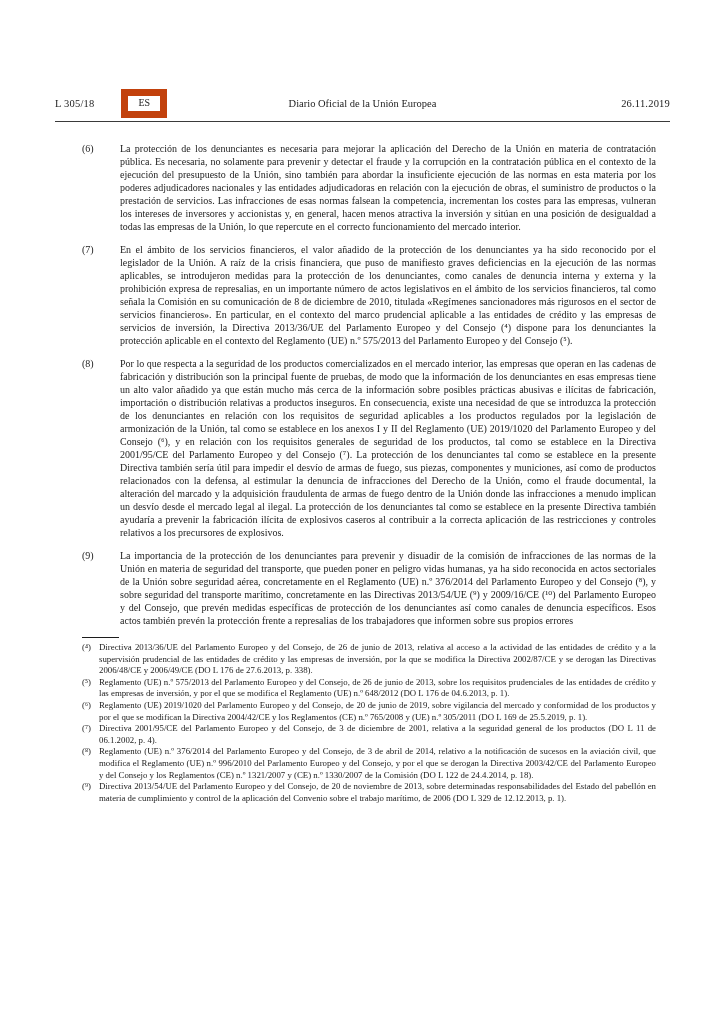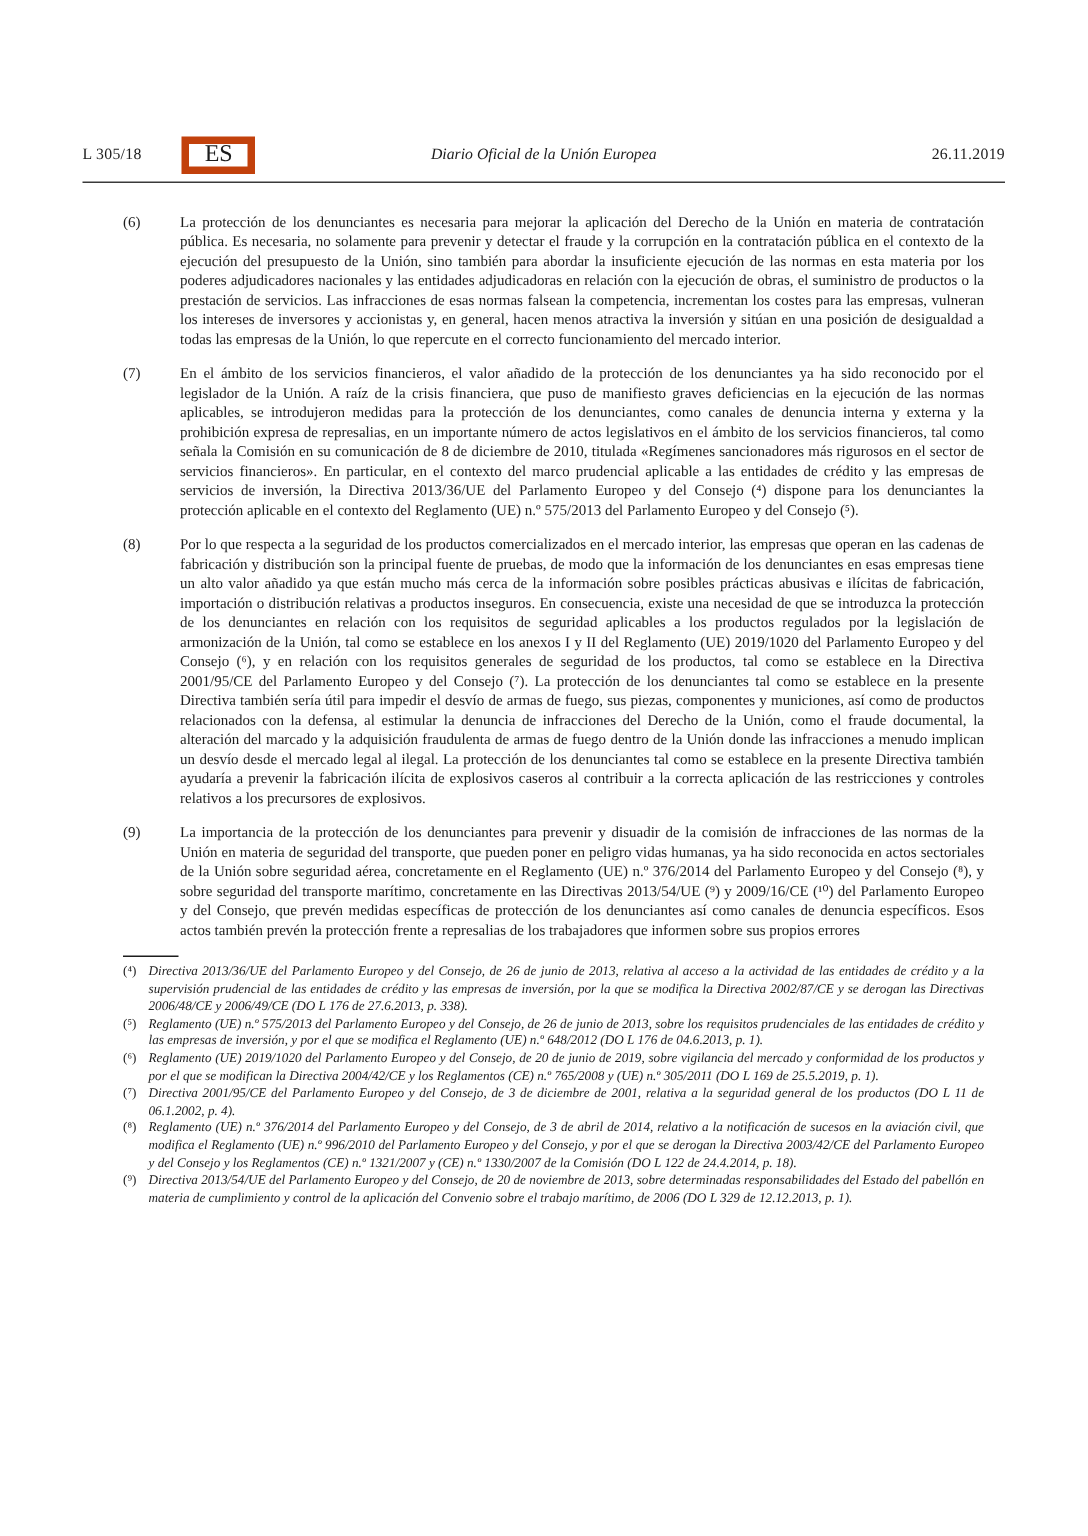--- a/index.html
+++ b/index.html
@@ -24,31 +24,30 @@
     align-items: center;
     justify-content: space-between;
     font-size: 10.5px;
     height: 18px;
   }
   .hdr-left { display: flex; align-items: center; }
   .journal-ref { letter-spacing: 0.2px; }
   .lang-badge {
     display: inline-block;
     margin-left: 27px;
-    border: 5px solid #c2410c;
+    border: 7px solid #c2410c;
     padding: 1px 10px 2px 10px;
-    font-size: 16px;
+    font-size: 10px;
     line-height: 12px;
   }
   .hdr-title {
     position: absolute;
     left: 0; right: 0;
     text-align: center;
     pointer-events: none;
-    font-style: italic;
   }
   .hdr-date { letter-spacing: 0.2px; text-align: center; }
   .hdr-rule {
     border: none;
     border-top: 1px solid #3a3a3a;
     margin: 9px 0 0 0;
   }
   
   .doc-body {
     margin-top: 20px;
@@ -84,21 +83,20 @@
     line-height: 11.6px;
   }
   .fn-marker {
     flex: 0 0 17px;
     width: 17px;
   }
   .fn-text {
     flex: 1;
     text-align: justify;
     text-justify: inter-word;
-    font-style: italic;
   }
 </style>
 </head>
 <body>
 
 <div class="page">
 
   <header class="hdr">
     <div class="hdr-left">
       <span class="journal-ref">L 305/18</span>

